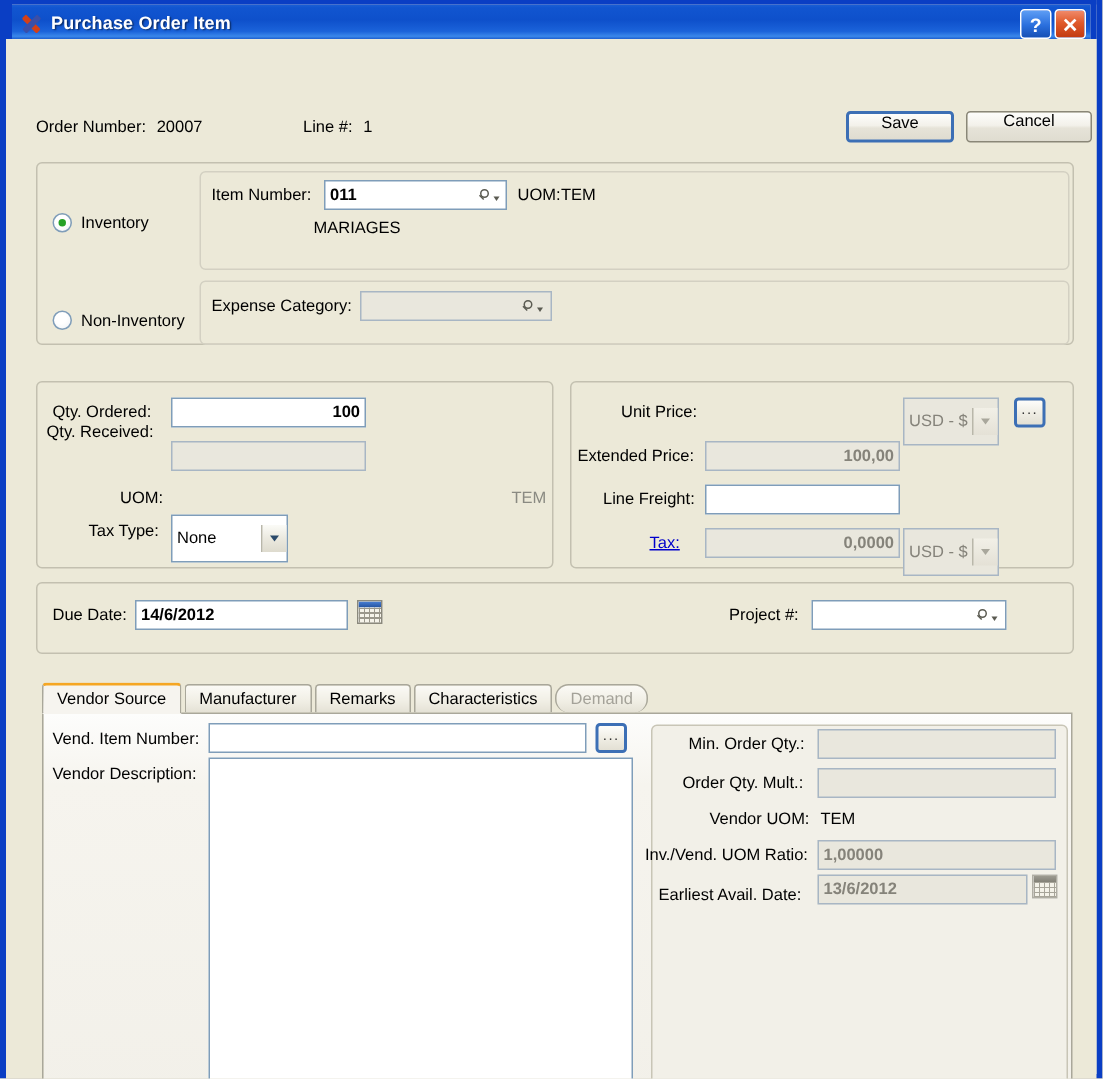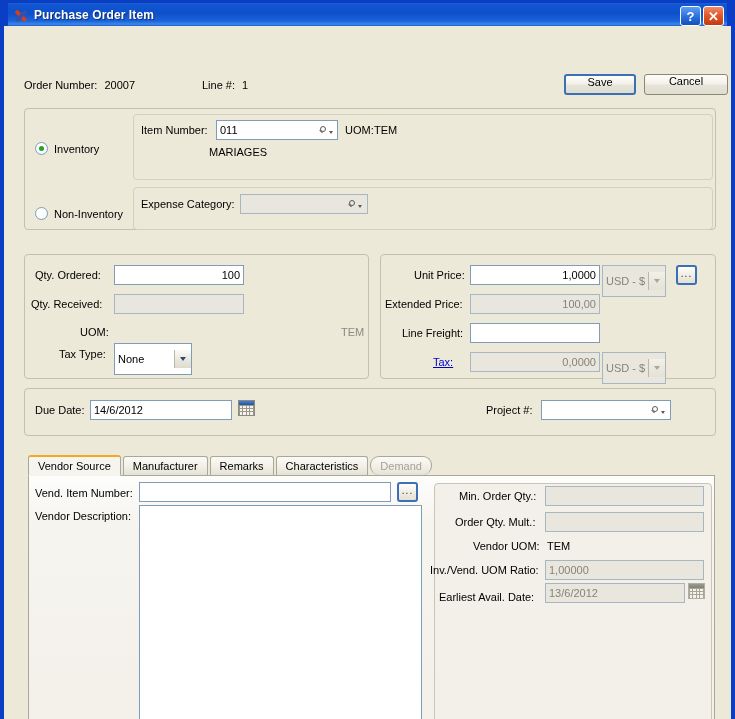--- a/index.html
+++ b/index.html
@@ -125,20 +125,21 @@
     position: absolute;
     box-sizing: border-box;
     border: 1px solid #7f9db9;
     background: #ffffff;
     font-size: 11px;
     font-family: "Liberation Sans", sans-serif;
     padding: 1px 3px;
     color: #000;
     height: 20px;
     line-height: 17px;
+    font-weight: bold;
   }
   .inp.ro { background: #e9e7dd; color: #85837a; }
   .inp.right { text-align: right; }
   .inp.lookup { padding-right: 20px; }
 
   .lookup-icon {
     position: absolute;
     width: 18px; height: 18px;
     display: flex; align-items: center; justify-content: center;
     cursor: pointer;
@@ -393,37 +394,36 @@
       <input class="inp ro lookup" style="left: 236px; top: 168px; width: 128px; border-color: rgb(168, 182, 196);" value="">
       <span class="lookup-icon" style="left:342px; top:169px;">
         <span class="mag"></span>
           <span class="caret-sm"></span>
       </span>
 
       <div class="group" style="left:20px; top:228px; width:345px; height:125px;"></div>
       <span class="lbl" style="position:absolute; left:31px; top:243px;">Qty. Ordered:</span>
       <input class="inp right" style="left: 110px; top: 239px; width: 130px;" value="100">
 
-      <span class="lbl" style="position:absolute; left:27px; top:272px;">Qty. Received:</span>
+      <span class="lbl" style="position:absolute; left:27px; top:256px;">Qty. Received:</span>
       <input class="inp ro right" style="left: 110px; top: 268px; width: 130px; border-color: rgb(168, 182, 196);" value="">
 
       <span class="lbl" style="position:absolute; left:76px; top:300px;">UOM:</span>
       <span class="lbl dis" style="position:absolute; left:337px; top:300px;">TEM</span>
 
       <span class="lbl" style="position:absolute; left:55px; top:322px;">Tax Type:</span>
       <div class="combo" style="left:110px; top:317px; width:78px;">
         <span class="cval">None</span>
         <span class="cbtn">
             <span class="caret"></span>
           </span>
       </div>
 
       <div class="group" style="left:376px; top:228px; width:336px; height:125px;"></div>
       <span class="lbl" style="position:absolute; left:410px; top:243px;">Unit Price:</span>
-      <input class="inp right" style="left: 466px; top: 239px; width: 130px;" value="1,0000">
       <div class="combo dis" style="left:598px; top:239px; width:64px;">
         <span class="cval">USD - $</span>
         <span class="cbtn">
             <span class="caret"></span>
           </span>
       </div>
       <div class="dots-btn" style="left:672px; top:239px;">...</div>
 
       <span class="lbl" style="position:absolute; left:381px; top:272px;">Extended Price:</span>
       <input class="inp ro right" style="left: 466px; top: 268px; width: 130px; border-color: rgb(168, 182, 196);" value="100,00">

